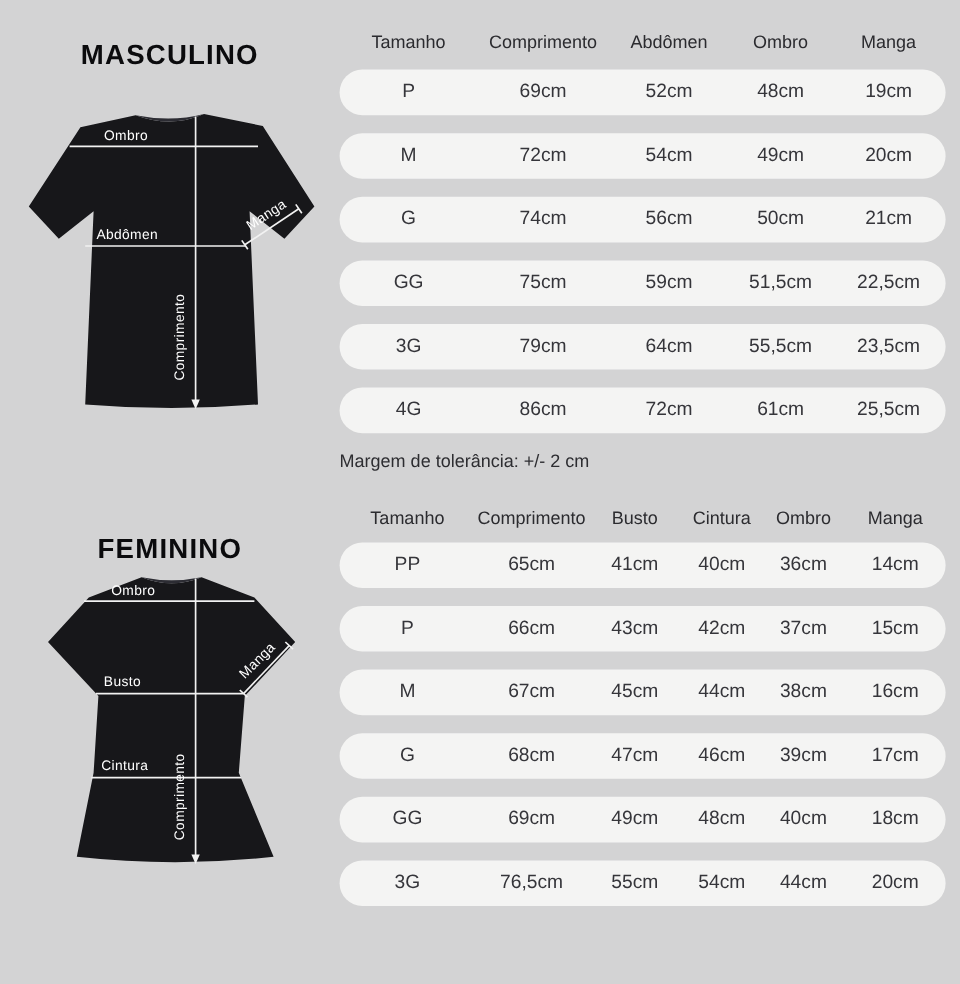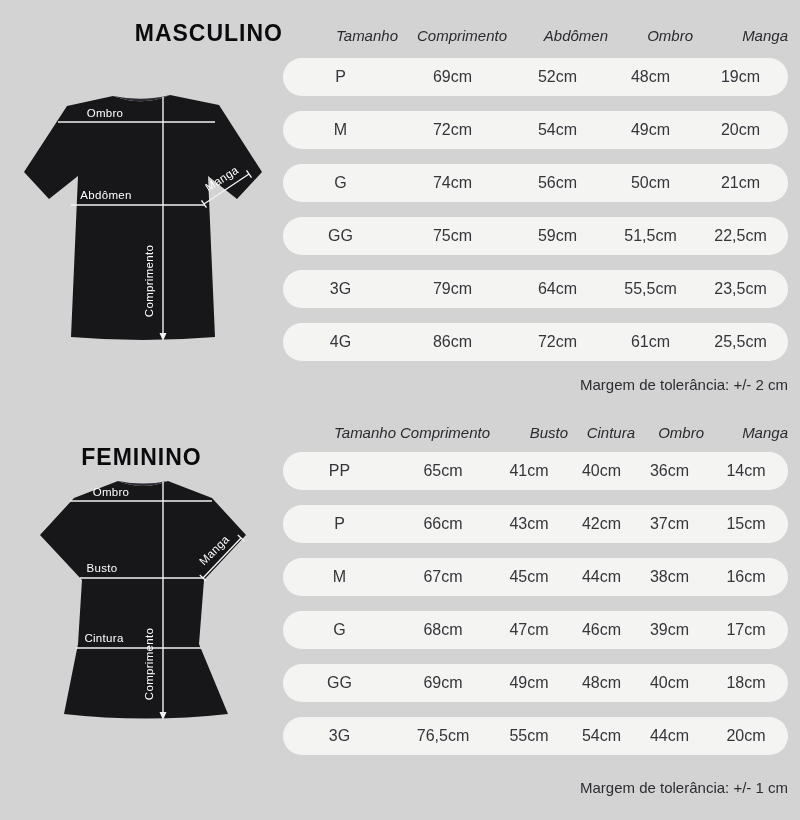--- a/index.html
+++ b/index.html
@@ -2,45 +2,45 @@
 <html><head>
 <meta charset="utf-8">
 <style>
   html,body{margin:0;padding:0;}
   body{font-family:"Liberation Sans", sans-serif;}
   .page{position:relative;width:800px;height:820px;background:#d3d3d4;overflow:hidden;}
 
   
   .sec-title{position:absolute;left:0;width:283px;text-align:center;
     font-size:23px;font-weight:800;color:#0b0b0d;letter-spacing:1px;line-height:26px;}
-  .m-title{top:20px;text-align:right;}
+  .m-title{top:32px;}
   .f-title{top:444px;}
 
   
   .shirt{position:absolute;left:18px;}
   .m-shirt{top:86px;width:250px;height:260px;}
   .f-shirt{top:472px;width:250px;height:250px;}
   .shirt svg{display:block;width:100%;height:100%;}
   .meas-line{stroke:#f2f2f2;stroke-width:1.4;fill:none;}
   .meas-label{fill:#ffffff;font-size:11.5px;letter-spacing:.3px;}
 
   
   .size-table{position:absolute;left:283px;width:505px;}
   .m-table{top:12px;}
   .f-table{top:412px;}
   .m-grid{display:grid;grid-template-columns:115px 109px 101px 85px 95px;}
   .f-grid{display:grid;grid-template-columns:113px 94px 78px 67px 69px 84px;}
   .thead{align-items:center;font-size:15px;color:#2b2b2f;}
   .m-table .thead{height:46px;}
   .f-table .thead{height:40px;}
-  .thead span{text-align:right;font-style:italic;}
+  .thead span{text-align:center;}
   .trow{height:38px;margin-bottom:15px;background:#f4f4f3;border-radius:19px;
     align-items:center;font-size:16px;color:#35353a;}
   .trow span{text-align:center;}
-  .tol-note{text-align:right;font-size:15px;color:#2d2d31;}
+  .tol-note{text-align:left;font-size:15px;color:#2d2d31;}
   .m-table .tol-note{margin-top:12px;}
   .f-table .tol-note{margin-top:24px;}
 </style>
 </head>
 <body>
 
 <div class="page">
 
   <div class="sec-title m-title">MASCULINO</div>
 
@@ -196,16 +196,15 @@
       <span>18cm</span>
     </div>
     <div class="trow f-grid">
       <span>3G</span>
       <span>76,5cm</span>
       <span>55cm</span>
       <span>54cm</span>
       <span>44cm</span>
       <span>20cm</span>
     </div>
-    <div class="tol-note">Margem de tolerância: +/- 1 cm</div>
   </div>
 
 </div>
 
 </body></html>

